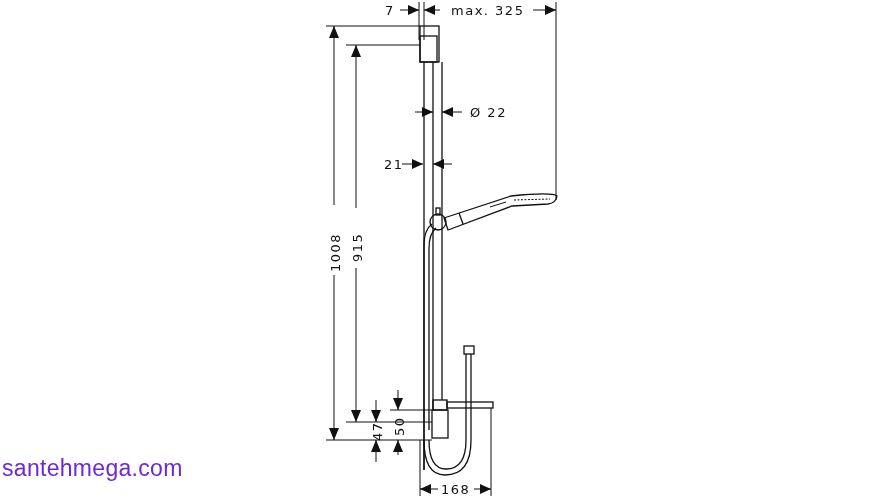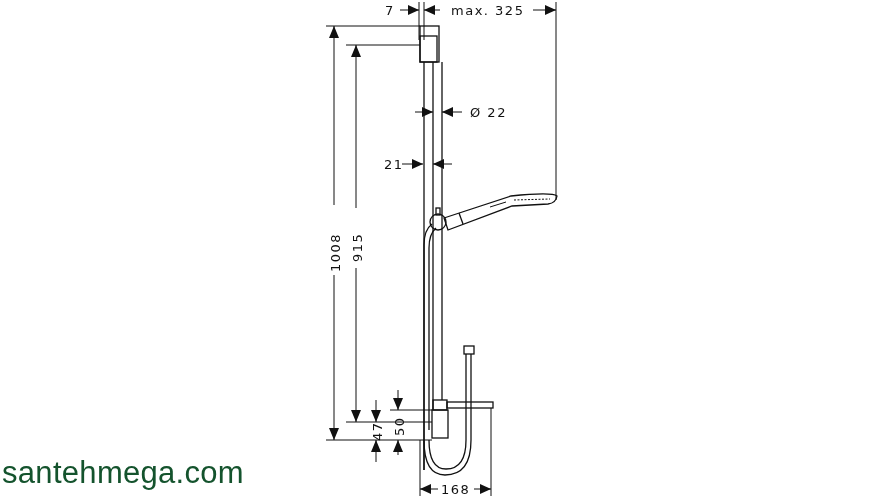--- a/index.html
+++ b/index.html
@@ -1,19 +1,19 @@
 <!DOCTYPE html>
 <html><head>
   <meta charset="utf-8">
   <style>
     html, body { margin: 0; padding: 0; background: #ffffff; }
     body { width: 880px; height: 500px; position: relative; overflow: hidden; font-family: "DejaVu Sans", sans-serif; }
     #drawing { position: absolute; left: 0; top: 0; width: 880px; height: 500px; }
     .dim-text { font-family: "DejaVu Sans", sans-serif; font-size: 13px; fill: #111; letter-spacing: 1.5px; }
-    .watermark { position: absolute; left: 2px; top: 455px; font-family: "Liberation Sans", sans-serif; font-size: 31px; color: #14532d; letter-spacing: 0.3px; }
+    .watermark { position: absolute; left: 2px; top: 455px; font-family: "Liberation Sans", sans-serif; font-size: 23px; color: #6d28d9; letter-spacing: 0.3px; }
     .ln { stroke: #111; stroke-width: 1.3; fill: none; }
     .thin { stroke: #111; stroke-width: 1; fill: none; }
     .arr { fill: #111; stroke: none; }
   </style>
 </head>
 <body>
 
 <svg id="drawing" viewBox="0 0 880 500" xmlns="http://www.w3.org/2000/svg">
 
   <g>

